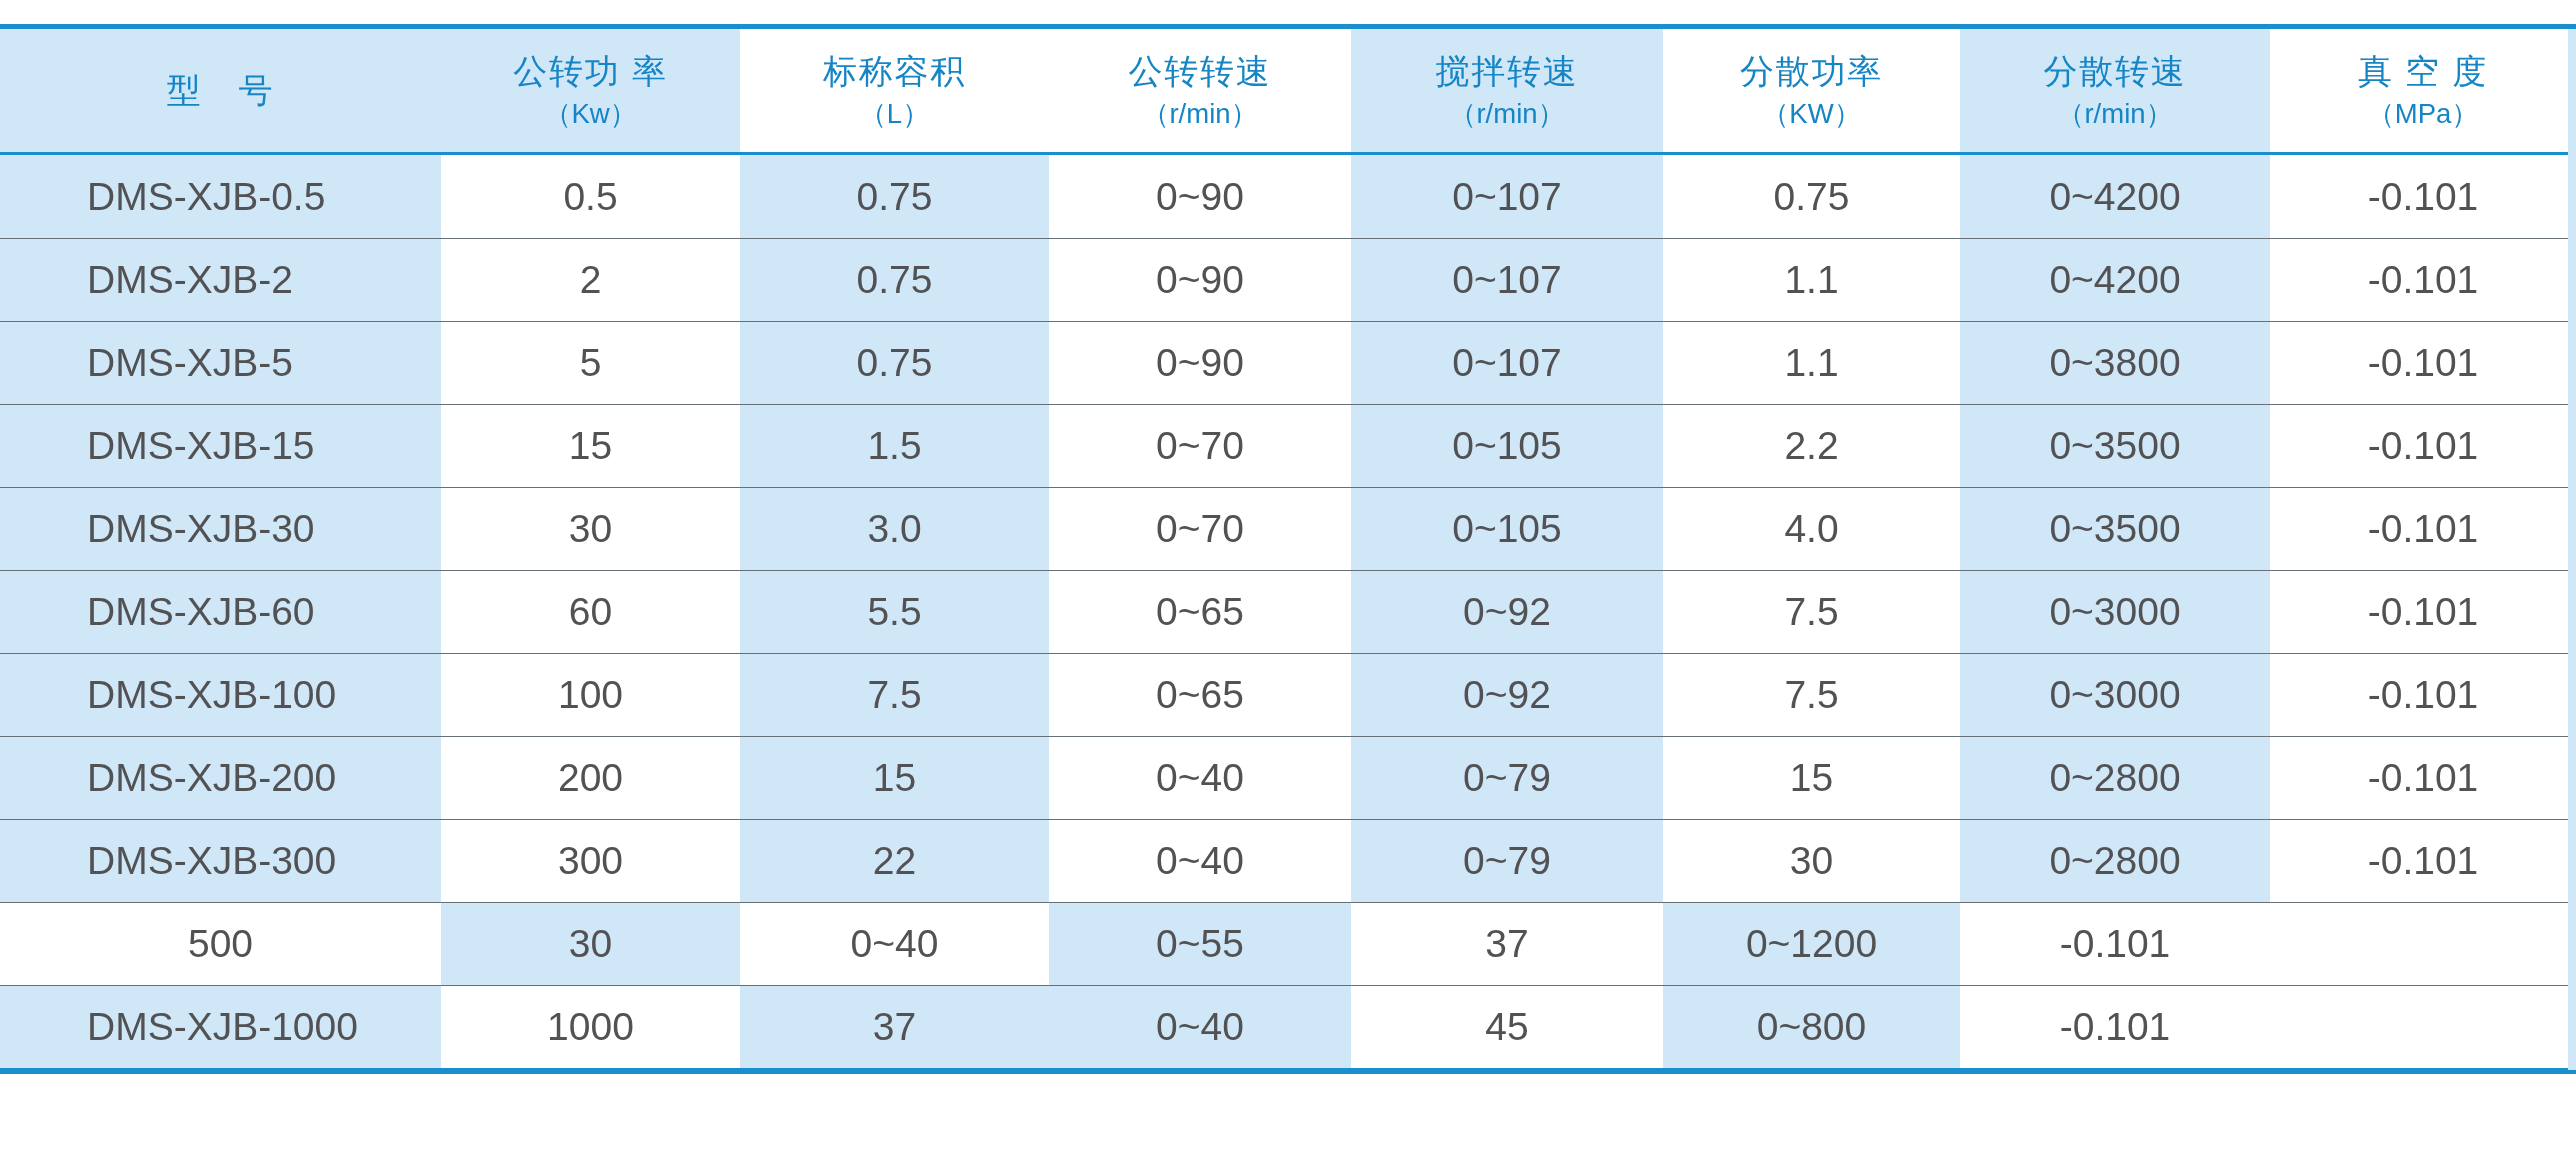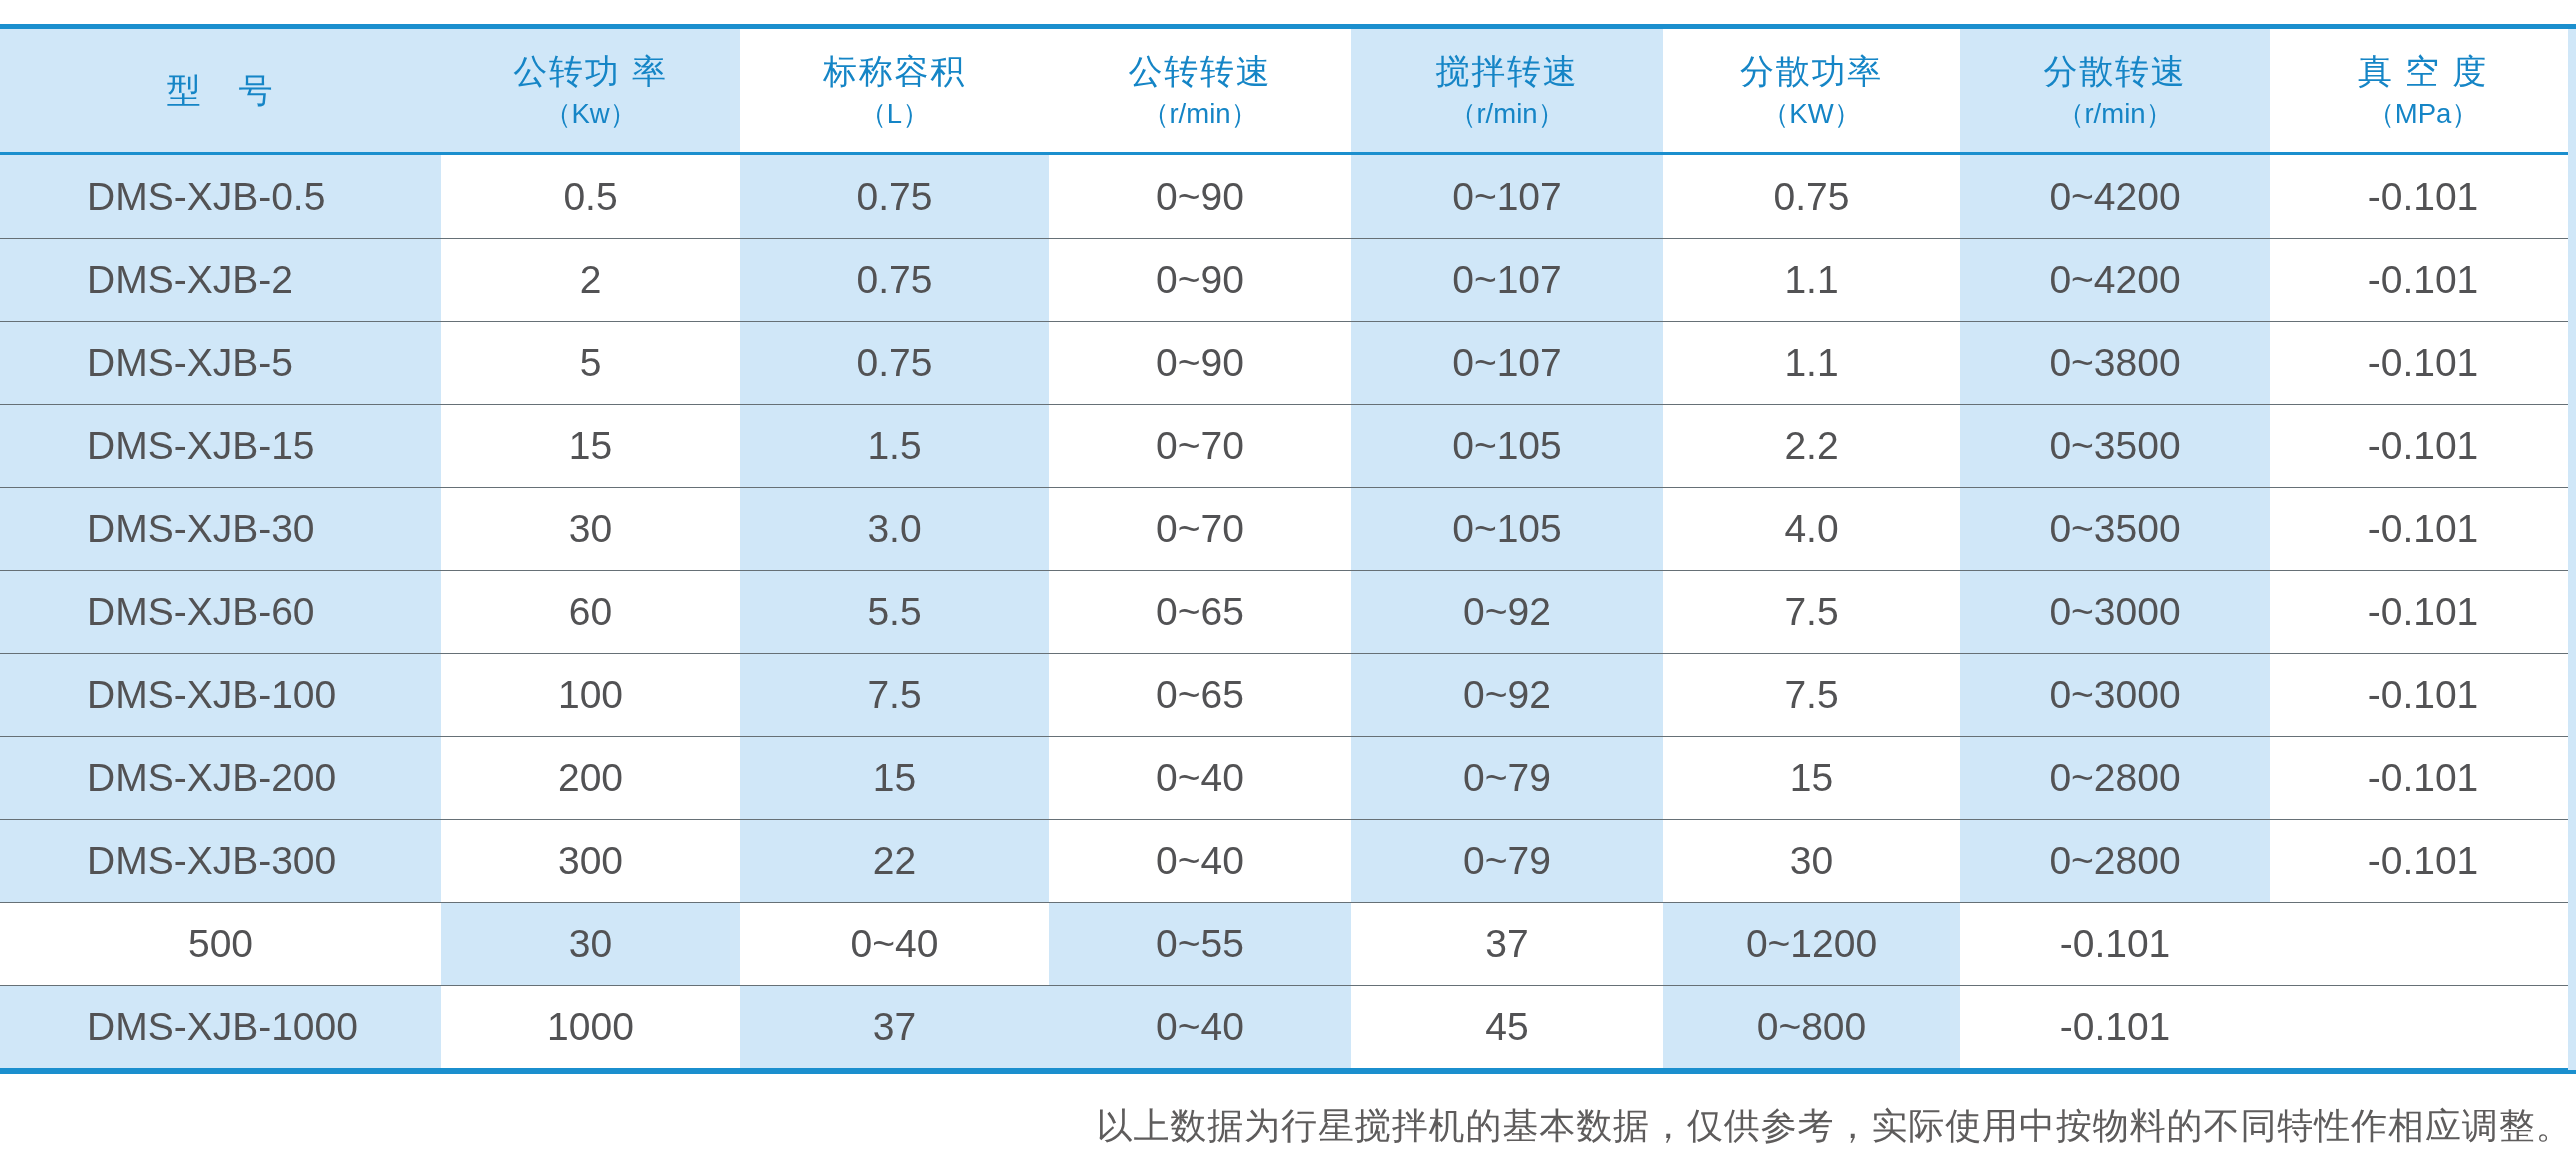--- a/index.html
+++ b/index.html
@@ -242,17 +242,14 @@
           <div class="td">45</div>
           <div class="td shade">0~800</div>
           <div class="td">-0.101</div>
         </div>
       </div>
   </div>
 
   <div class="bottomline"></div>
   <div class="right-strip"></div>
 
-  <div class="footnote-row">
-    <span class="footnote">以上数据为行星搅拌机的基本数据，仅供参考，实际使用中按物料的不同特性作相应调整。</span>
-  </div>
 </div>
 
 
 </body></html>

